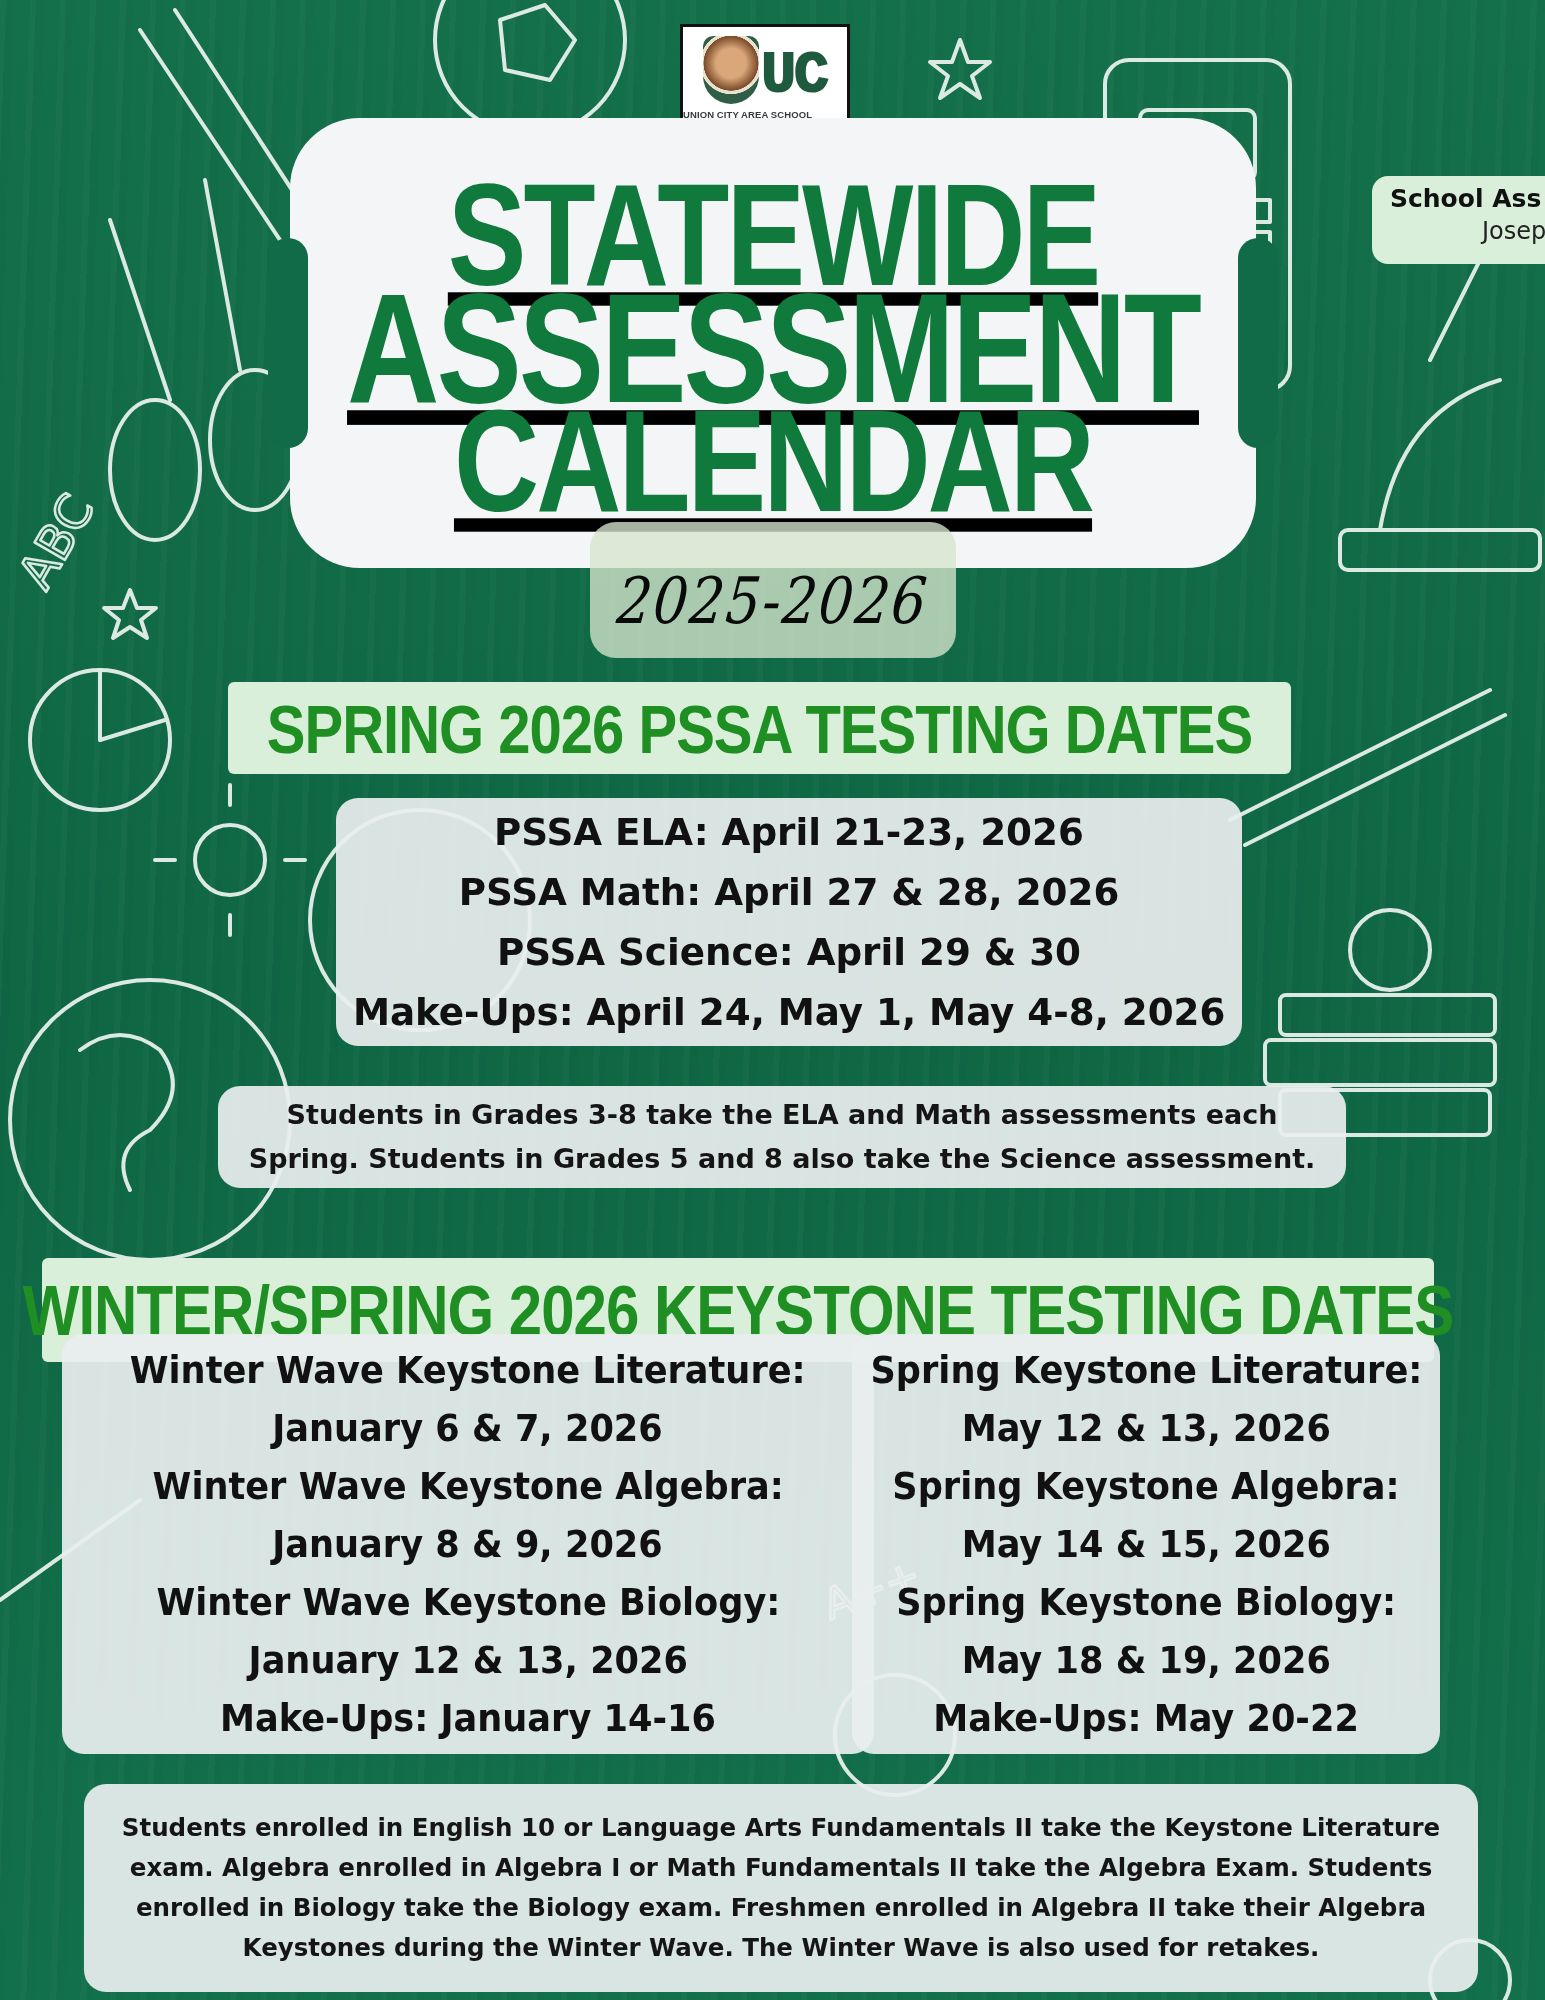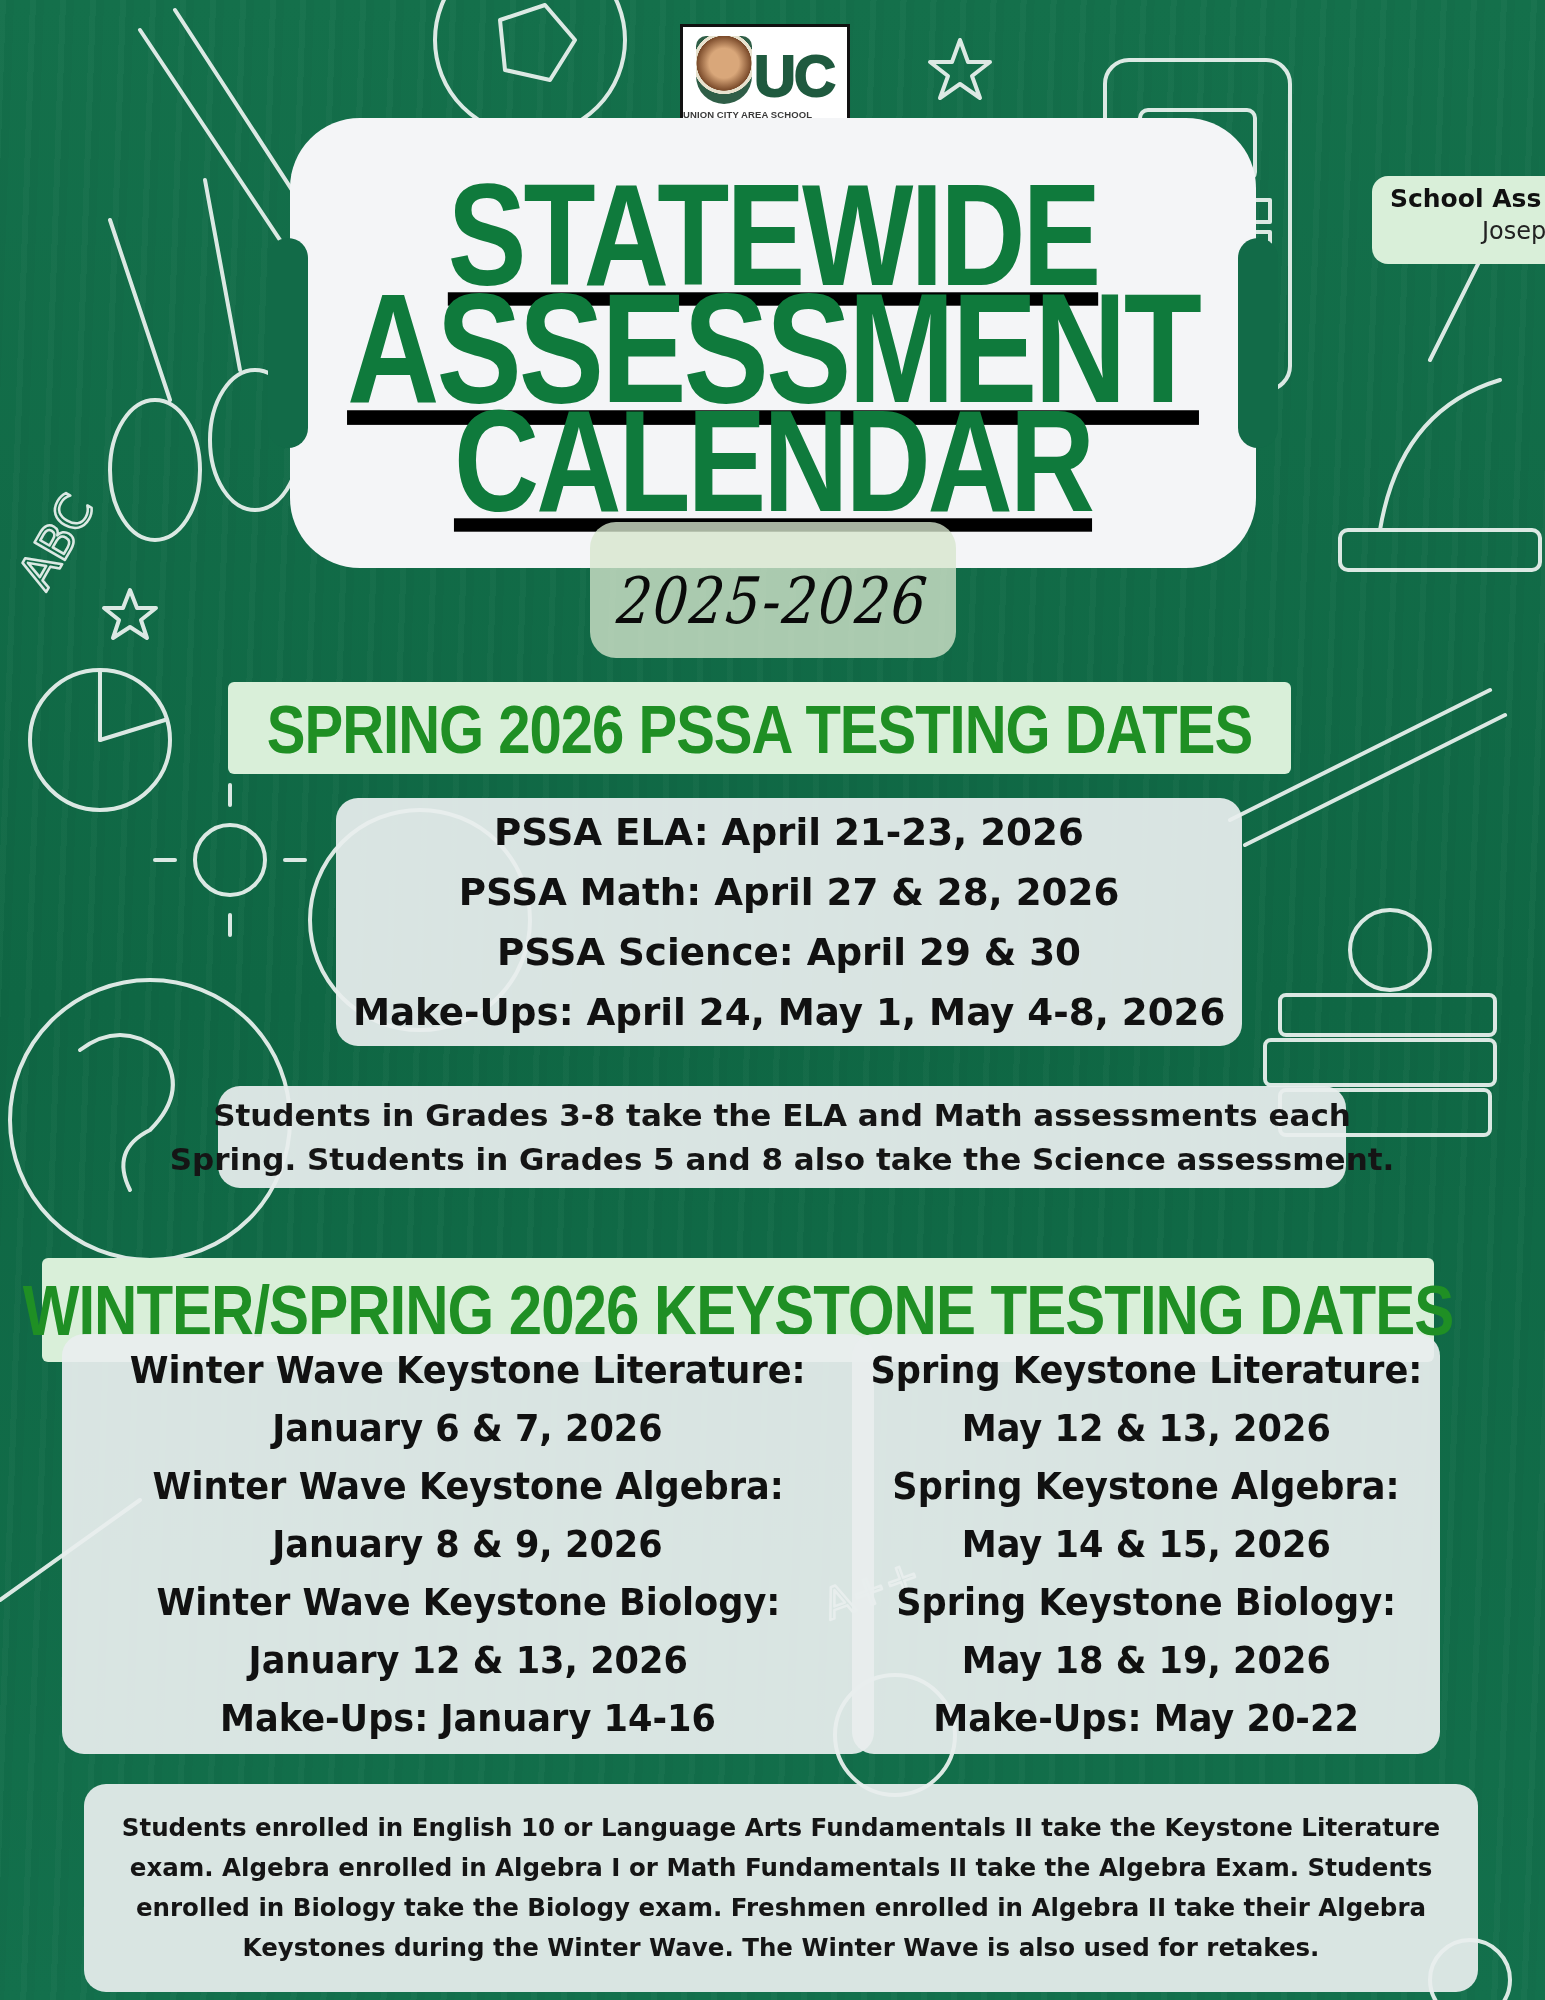--- a/index.html
+++ b/index.html
@@ -23,21 +23,21 @@
     background: #ffffff; border: 3px solid #111;
     display: flex; flex-direction: column; align-items: center; justify-content: center;
   }
   .logo-row { display: flex; align-items: center; gap: 2px; }
   .logo-shield {
     width: 56px; height: 68px; border-radius: 10px 10px 28px 28px;
     background: radial-gradient(circle at 50% 40%, #d9a77a 0 30%, #7a4a2a 55%, #e8e2cf 56% 62%, #2f5e47 63%);
     position: relative;
   }
   .logo-uc {
-    font-family: Liberation Sans, sans-serif; font-weight: 700;
+    font-family: Liberation Mono, monospace; font-weight: 700;
     font-size: 58px; line-height: 1; color: #1f5a3f;
     -webkit-text-stroke: 2px #1f5a3f; letter-spacing: -2px; margin-top: 12px;
   }
   .logo-text {
     font-family: "Liberation Sans", sans-serif; font-weight: 700;
     font-size: 9.5px; color: #3a3a3a; margin-top: 4px; letter-spacing: 0.1px;
   }
 
   
   .title-card {
@@ -109,21 +109,21 @@
     font-size: 38px; color: #111; line-height: 58px; white-space: nowrap;
     transform: scaleX(0.98);
   }
 
   .note1 {
     left: 218px; top: 1086px; width: 1128px; height: 102px;
     display: flex; flex-direction: column; align-items: center; justify-content: center;
   }
   .note-line {
     font-family: "DejaVu Sans", sans-serif; font-weight: 700;
-    font-size: 31px; color: #151515; line-height: 44px; white-space: nowrap;
+    font-size: 27px; color: #151515; line-height: 44px; white-space: nowrap;
   }
 
   .col {
     top: 1334px; height: 420px;
     display: flex; flex-direction: column; align-items: center; justify-content: space-between;
     padding: 8px 0;
   }
   .col-left { left: 62px; width: 812px; }
   .col-right { left: 852px; width: 588px; }
   .col-line {

